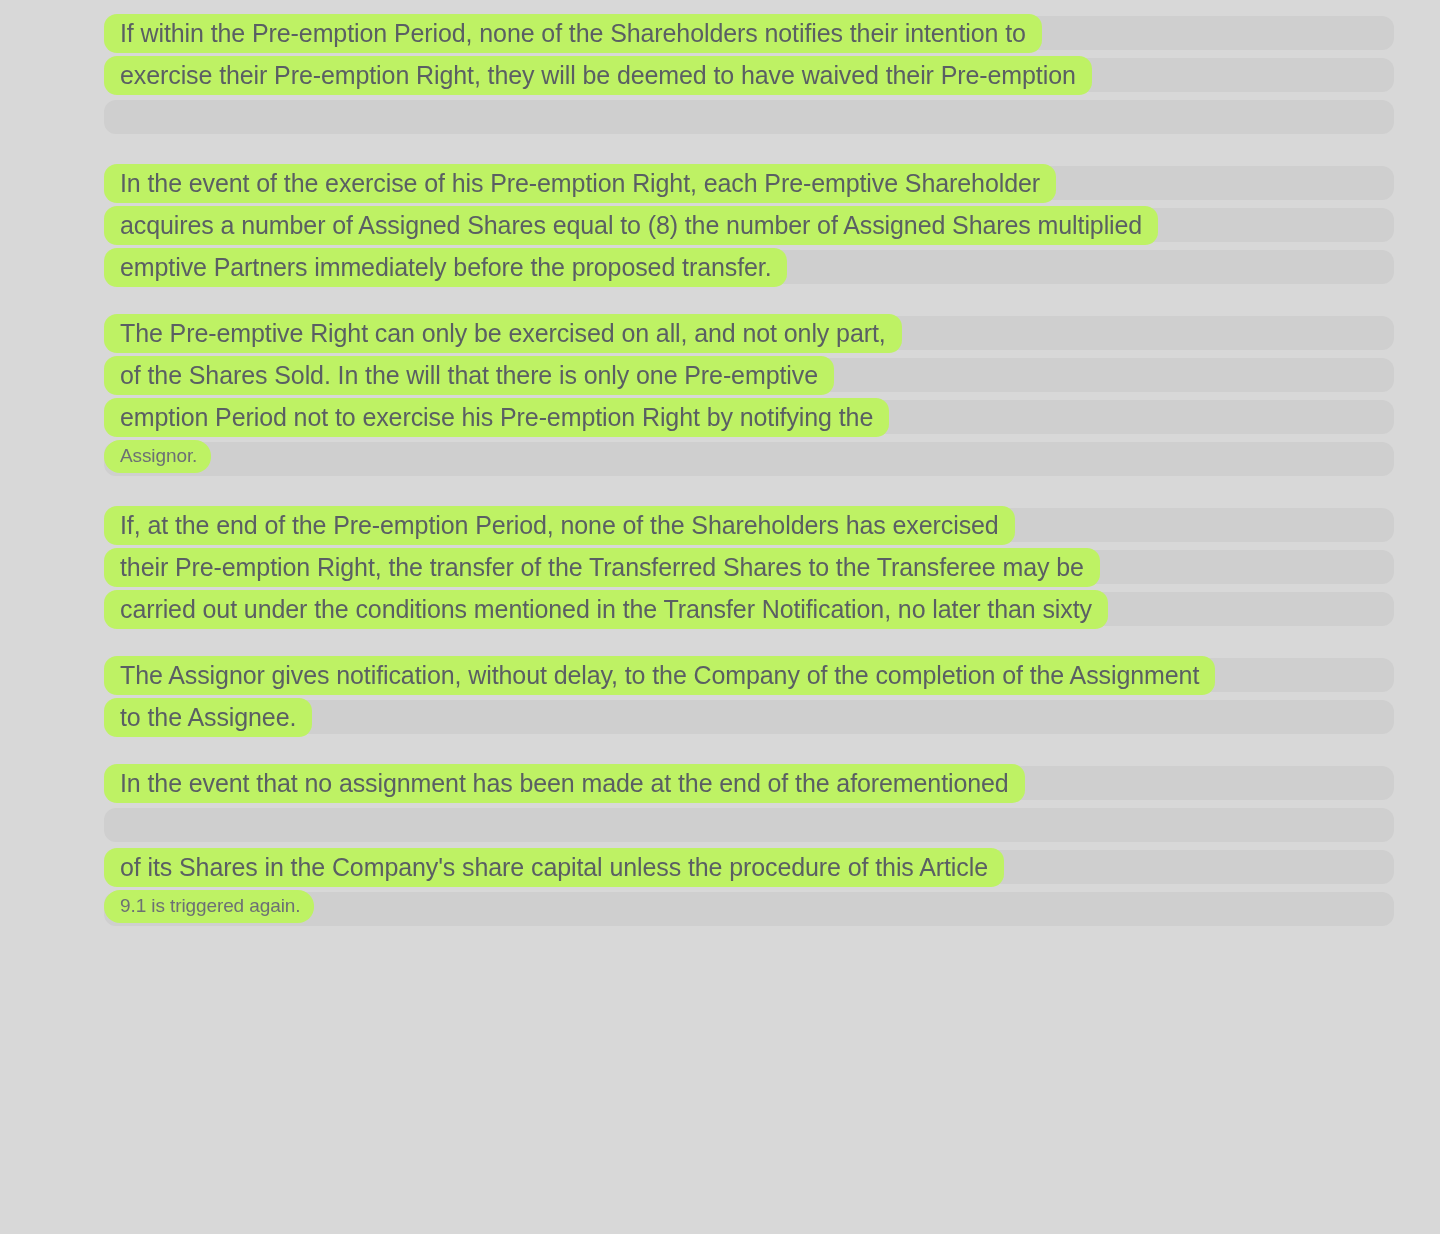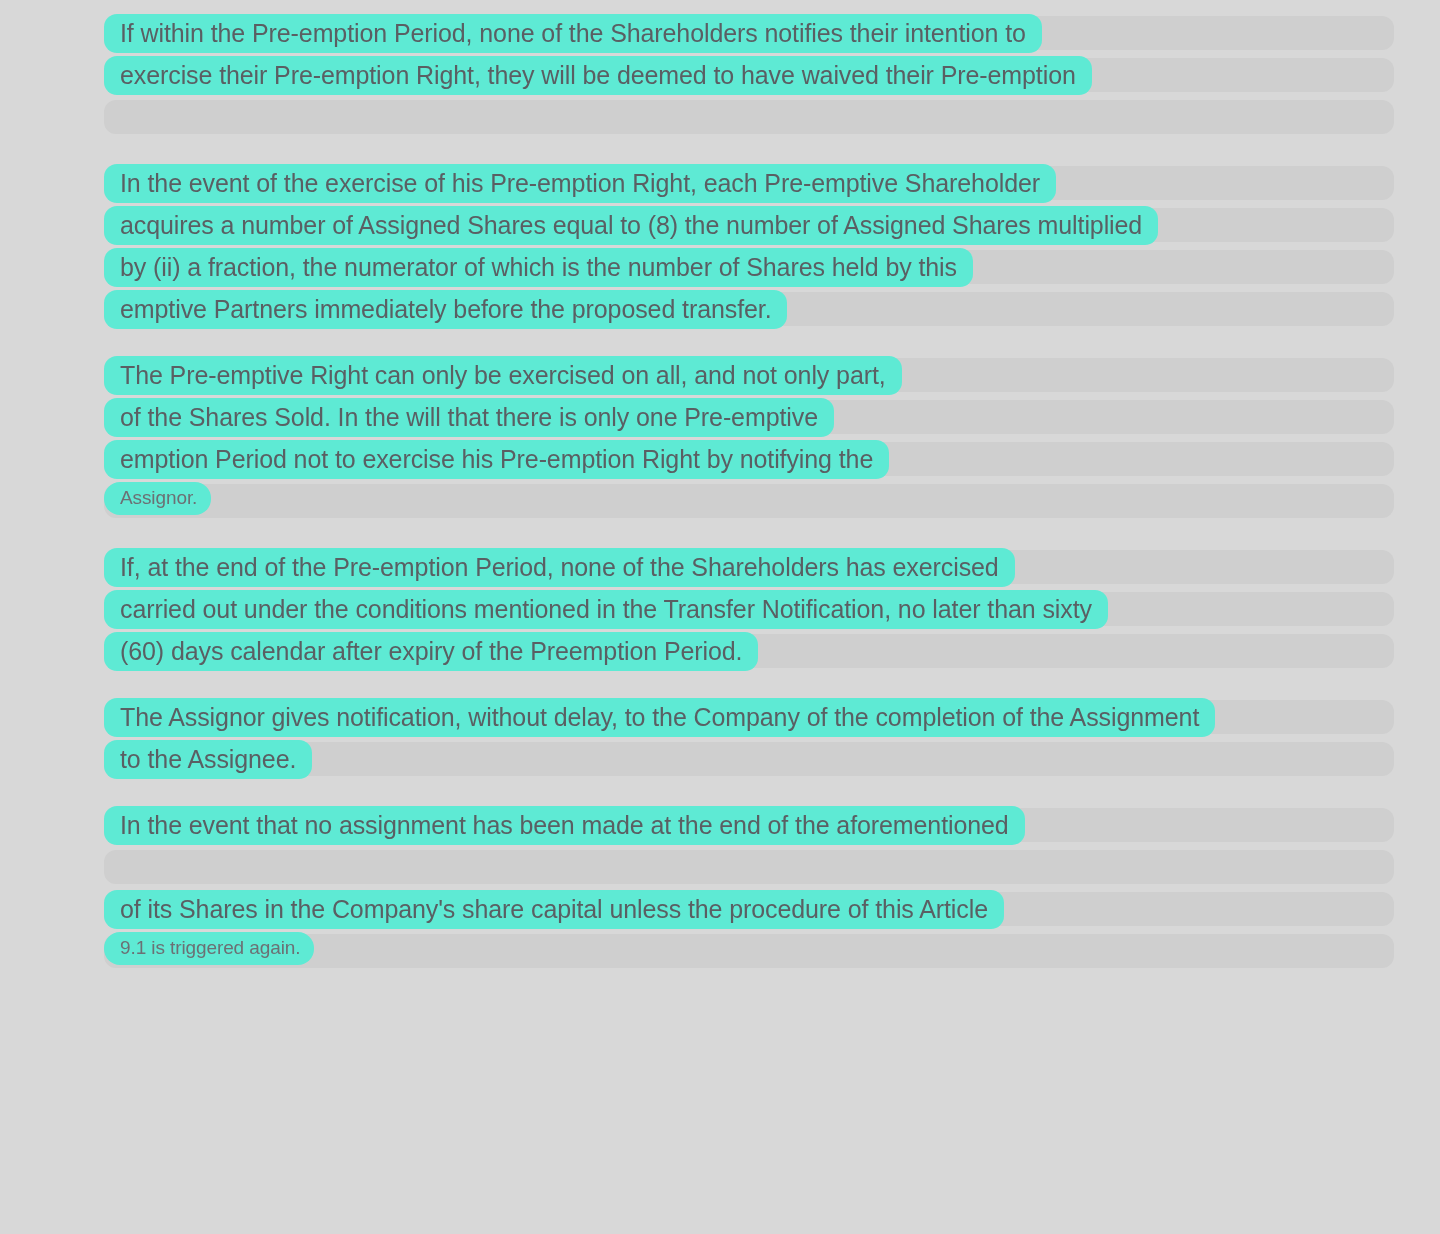--- a/index.html
+++ b/index.html
@@ -32,21 +32,21 @@
     display: block;
     position: relative;
     white-space: nowrap;
     padding: 0;
     margin: 0 0 4px 0;
     height: 38px;
   }
   
   .line .pill {
     display: inline-block;
-    background: #5eead4;
+    background: #bef264;
     border-radius: 13px;
     padding: 5px 16px 6px 16px;
     color: #5a5f63;
     font-size: 25px;
     line-height: 28px;
     letter-spacing: -0.1px;
     position: relative;
     z-index: 2;
     box-sizing: border-box;
   }
@@ -80,33 +80,32 @@
 <div class="page">
   <div id="paragraph-container">
       <div class="para indent">
         <div class="line"><span class="grey" style="width: 1290px;"></span><span class="pill">If within the Pre-emption Period, none of the Shareholders notifies their intention to</span></div>
         <div class="line"><span class="grey" style="width: 1290px;"></span><span class="pill">exercise their Pre-emption Right, they will be deemed to have waived their Pre-emption</span></div>
         <div class="line"><span class="grey" style="width: 1290px;"></span></div>
       </div>
       <div class="para indent">
         <div class="line"><span class="grey" style="width: 1290px;"></span><span class="pill">In the event of the exercise of his Pre-emption Right, each Pre-emptive Shareholder</span></div>
         <div class="line"><span class="grey" style="width: 1290px;"></span><span class="pill">acquires a number of Assigned Shares equal to (8) the number of Assigned Shares multiplied</span></div>
-        <div class="line"><span class="grey" style="width: 1290px;"></span><span class="pill">by (ii) a fraction, the numerator of which is the number of Shares held by this</span></div>
         <div class="line"><span class="grey" style="width: 1290px;"></span><span class="pill">emptive Partners immediately before the proposed transfer.</span></div>
       </div>
       <div class="para indent">
         <div class="line"><span class="grey" style="width: 1290px;"></span><span class="pill">The Pre-emptive Right can only be exercised on all, and not only part,</span></div>
         <div class="line"><span class="grey" style="width: 1290px;"></span><span class="pill">of the Shares Sold. In the will that there is only one Pre-emptive</span></div>
         <div class="line"><span class="grey" style="width: 1290px;"></span><span class="pill">emption Period not to exercise his Pre-emption Right by notifying the</span></div>
         <div class="line small"><span class="grey" style="width: 1290px;"></span><span class="pill">Assignor.</span></div>
       </div>
       <div class="para indent">
         <div class="line"><span class="grey" style="width: 1290px;"></span><span class="pill">If, at the end of the Pre-emption Period, none of the Shareholders has exercised</span></div>
+        <div class="line"><span class="grey" style="width: 1290px;"></span><span class="pill">their Pre-emption Right, the transfer of the Transferred Shares to the Transferee may be</span></div>
         <div class="line"><span class="grey" style="width: 1290px;"></span><span class="pill">carried out under the conditions mentioned in the Transfer Notification, no later than sixty</span></div>
-        <div class="line"><span class="grey" style="width: 1290px;"></span><span class="pill">(60) days calendar after expiry of the Preemption Period.</span></div>
       </div>
       <div class="para indent">
         <div class="line"><span class="grey" style="width: 1290px;"></span><span class="pill">The Assignor gives notification, without delay, to the Company of the completion of the Assignment</span></div>
         <div class="line"><span class="grey" style="width: 1290px;"></span><span class="pill">to the Assignee.</span></div>
       </div>
       <div class="para indent">
         <div class="line"><span class="grey" style="width: 1290px;"></span><span class="pill">In the event that no assignment has been made at the end of the aforementioned</span></div>
         <div class="line"><span class="grey" style="width: 1290px;"></span></div>
         <div class="line"><span class="grey" style="width: 1290px;"></span><span class="pill">of its Shares in the Company's share capital unless the procedure of this Article</span></div>
         <div class="line small"><span class="grey" style="width: 1290px;"></span><span class="pill">9.1 is triggered again.</span></div>

